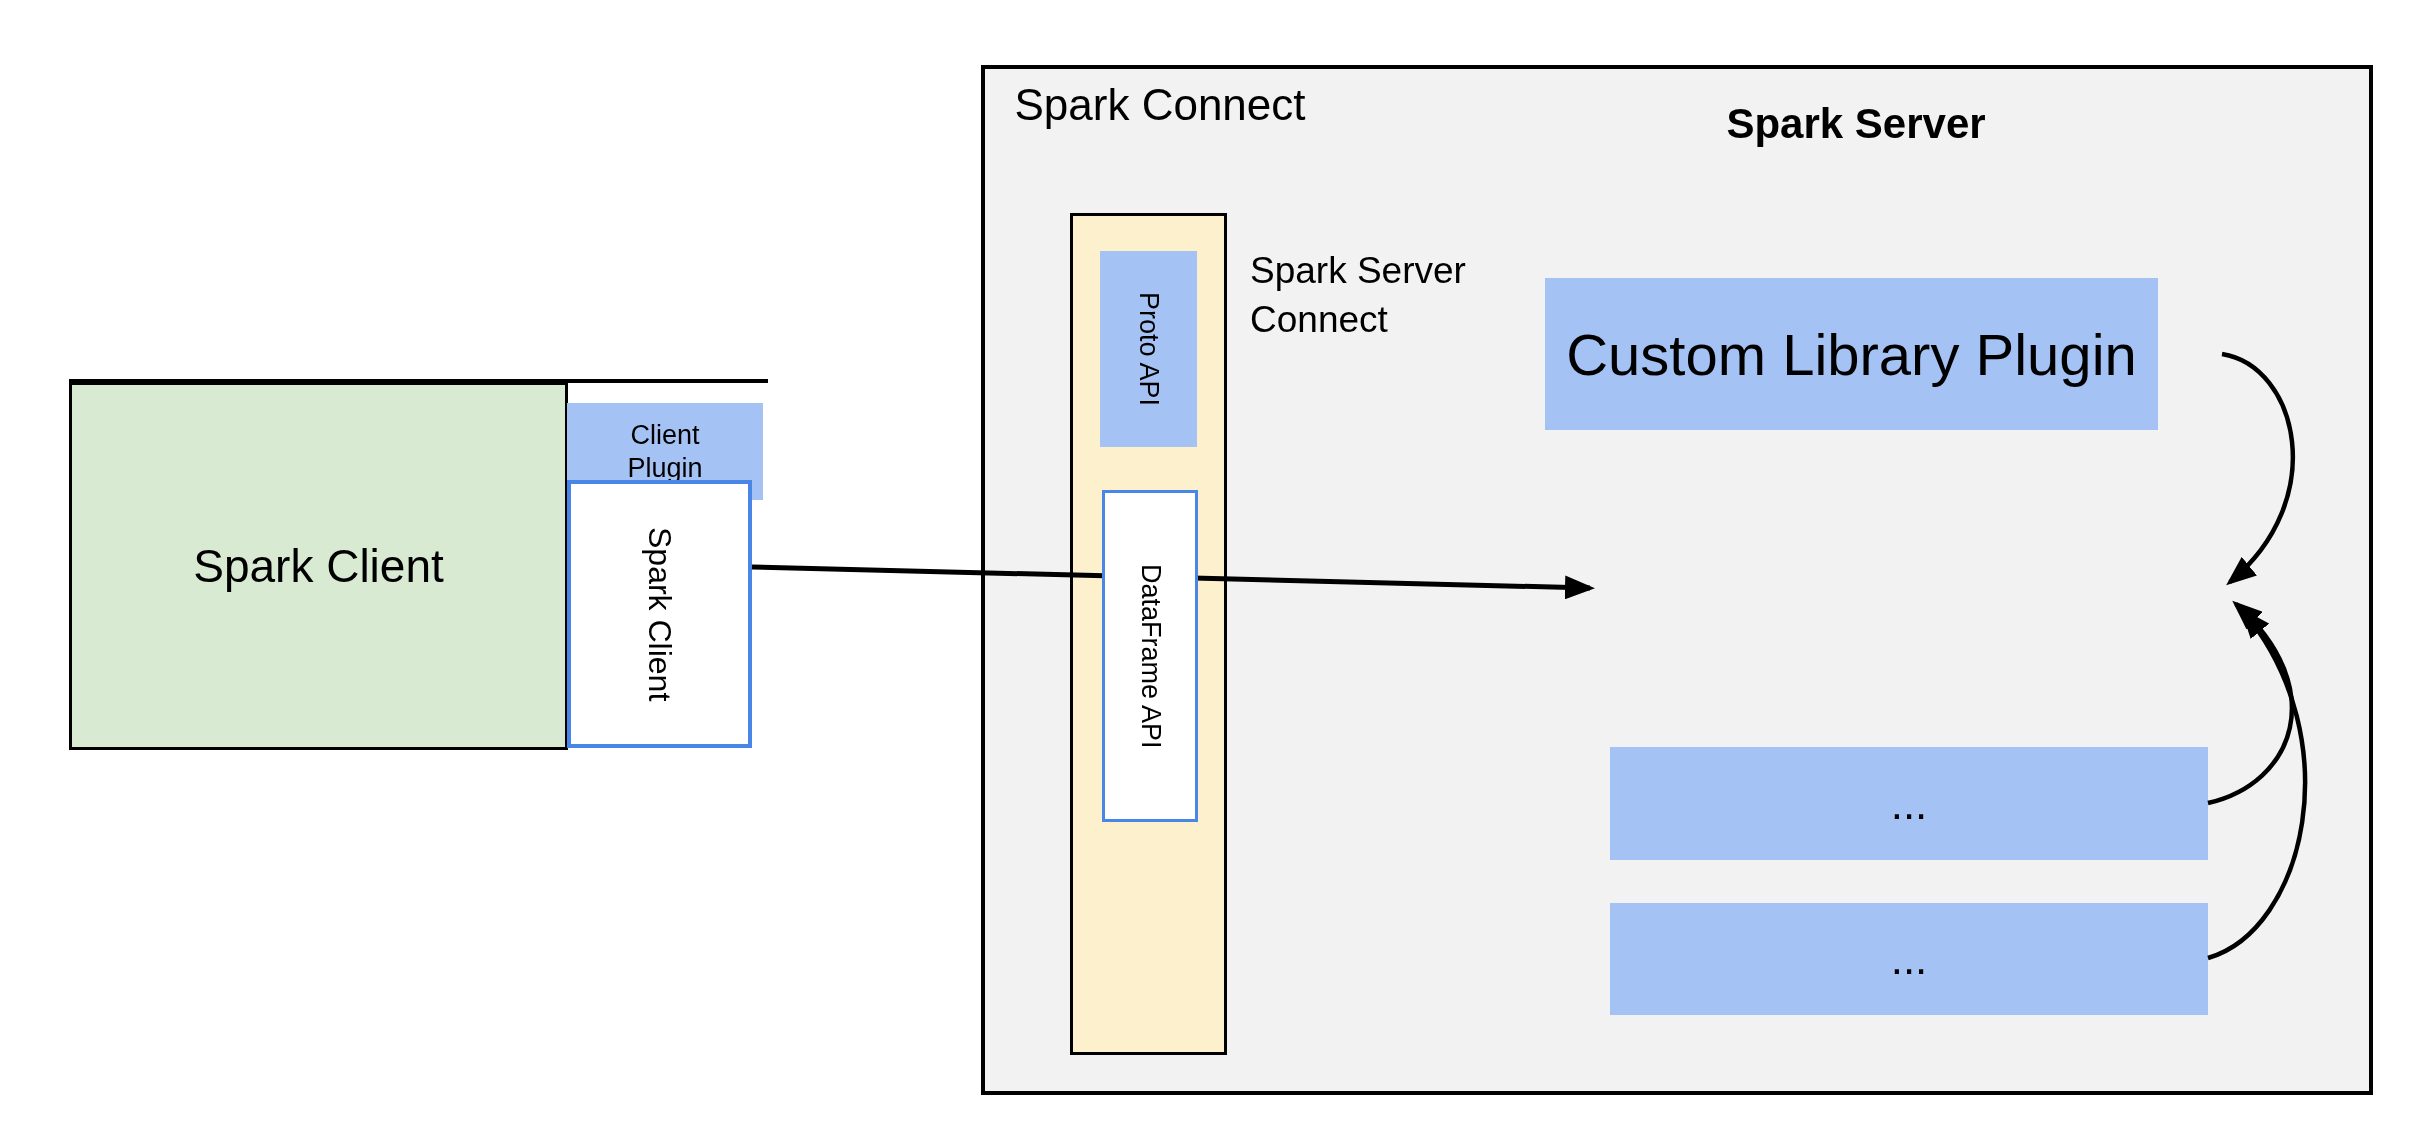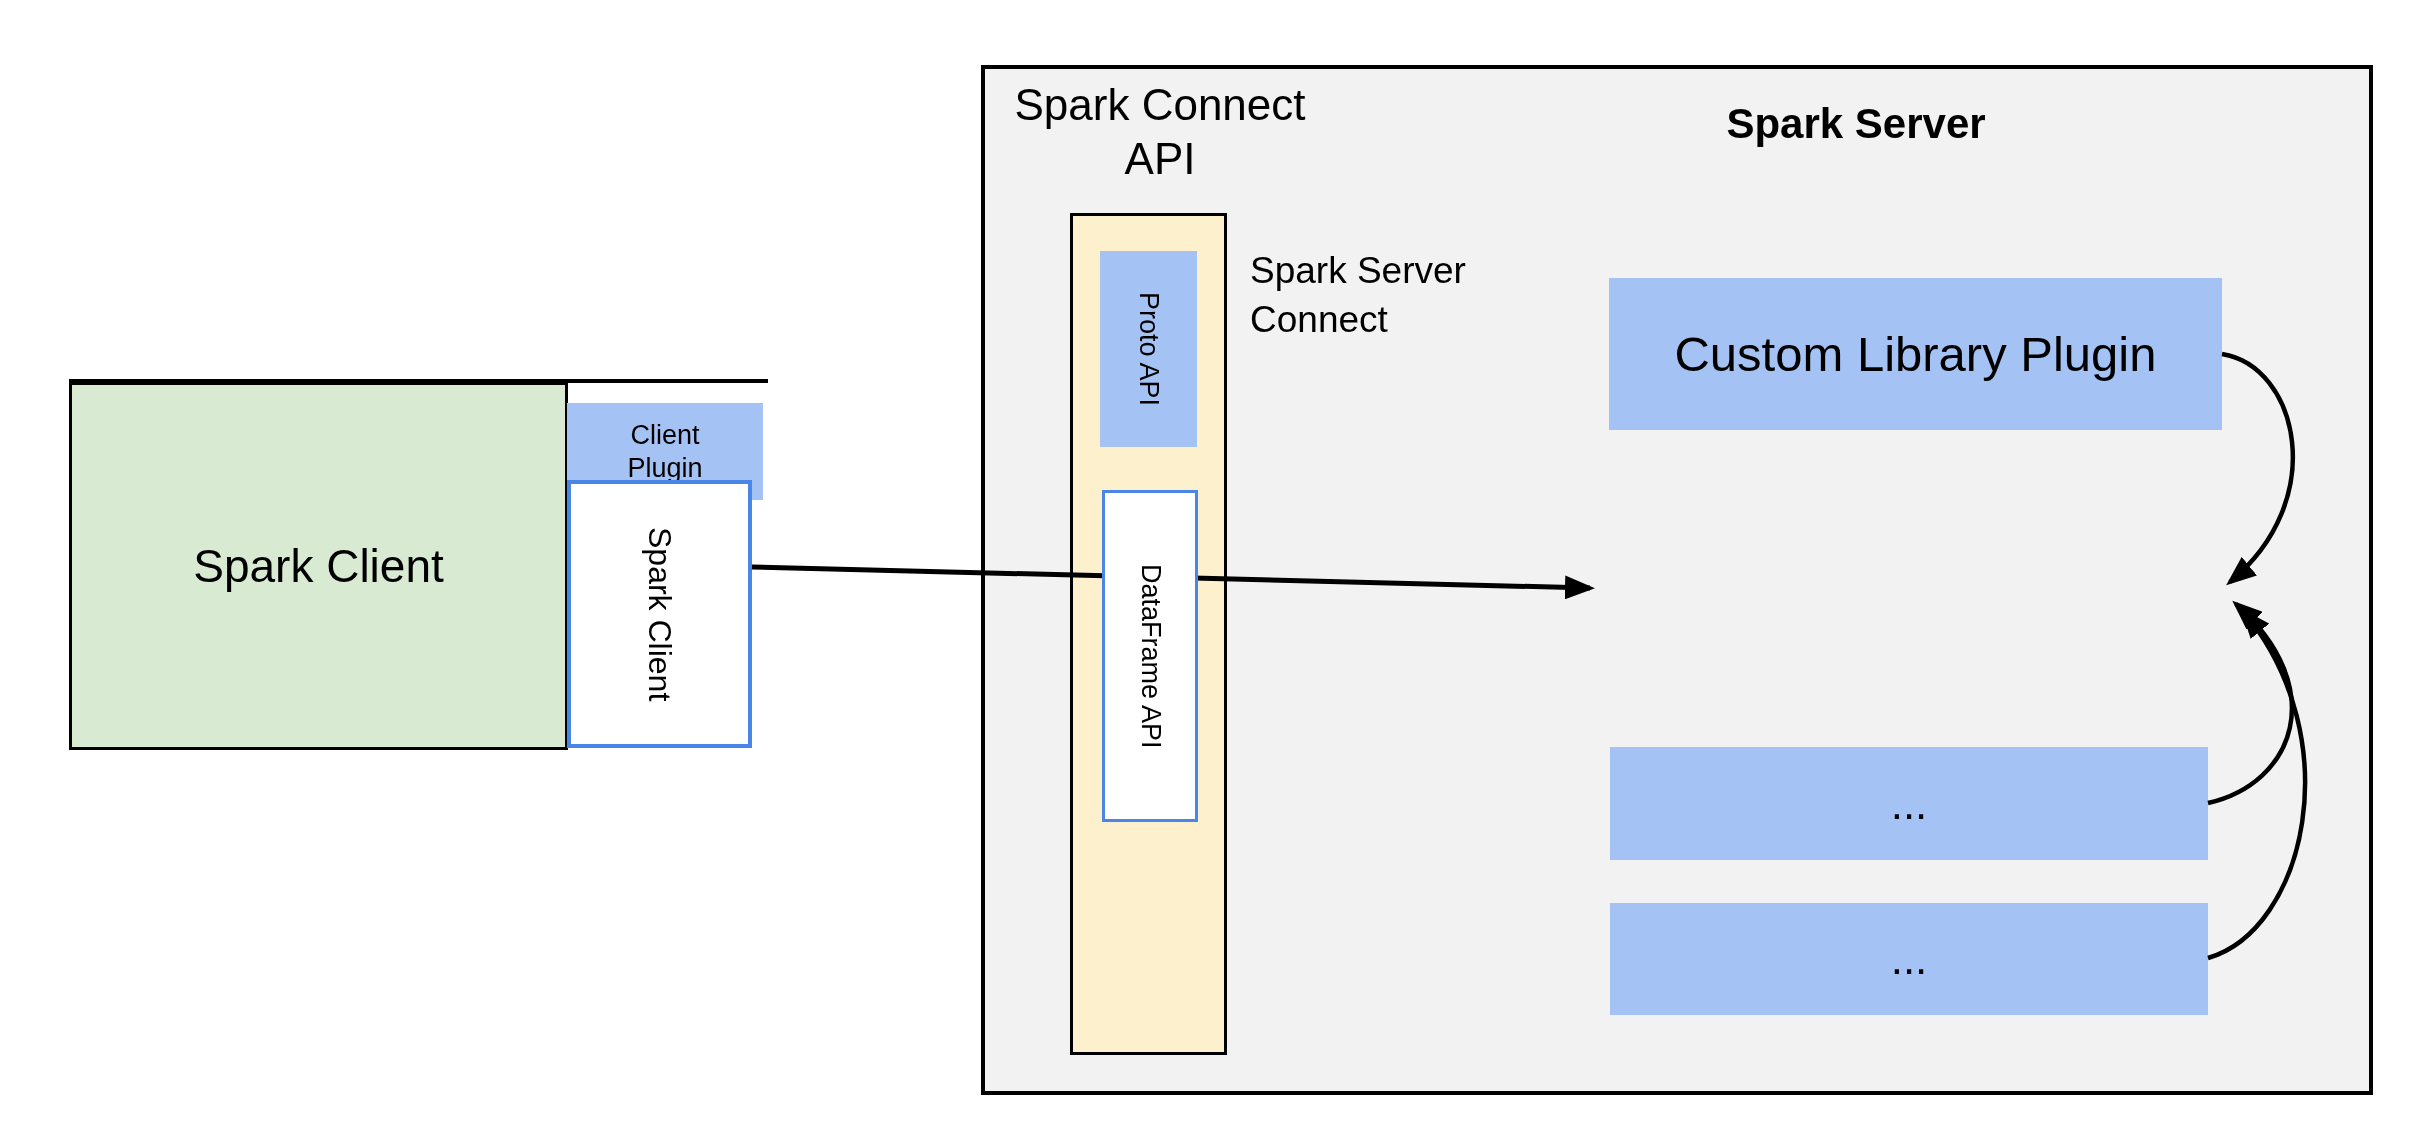--- a/index.html
+++ b/index.html
@@ -25,21 +25,20 @@
 </style>
 </head>
 <body>
 
 <div class="canvas">
 
   <div class="abs gray-box" style="left:981px;top:65px;width:1392px;height:1030px;z-index:0;"></div>
 
   <div class="title" style="left:990px;top:78px;width:340px;font-size:44px;line-height:54px;z-index:1;">
     <span class="line">Spark Connect</span>
-    <span class="line">API</span>
   </div>
 
   <div class="title" style="left:1656px;top:100px;width:400px;font-size:42px;font-weight:bold;z-index:1;">Spark Server</div>
 
   <div class="box green-box" style="left:69px;top:382px;width:499px;height:368px;z-index:1;">
     <div>
       <span class="line">Spark Client</span>
     </div>
   </div>
 
@@ -76,20 +75,20 @@
 
   <div class="box white-blue" style="left:1102px;top:490px;width:96px;height:332px;z-index:3;border-width:3px;">
     <span class="vtext" style="font-size:27px;">DataFrame API</span>
   </div>
 
   <div class="abs" style="left:1250px;top:246px;font-size:37px;line-height:49px;z-index:1;">
     <span class="line">Spark Server</span>
     <span class="line">Connect</span>
   </div>
 
-  <div class="box blue-box" style="left:1609px;top:278px;width:613px;height:152px;z-index:1;font-size:49px;">Custom Library Plugin</div>
+  <div class="box blue-box" style="left:1545px;top:278px;width:613px;height:152px;z-index:1;font-size:58px;">Custom Library Plugin</div>
 
 
   <div class="box blue-box" style="left:1610px;top:747px;width:598px;height:113px;z-index:1;font-size:44px;">...</div>
 
   <div class="box blue-box" style="left:1610px;top:903px;width:598px;height:112px;z-index:1;font-size:44px;">...</div>
 
 </div>
 
 </body></html>

